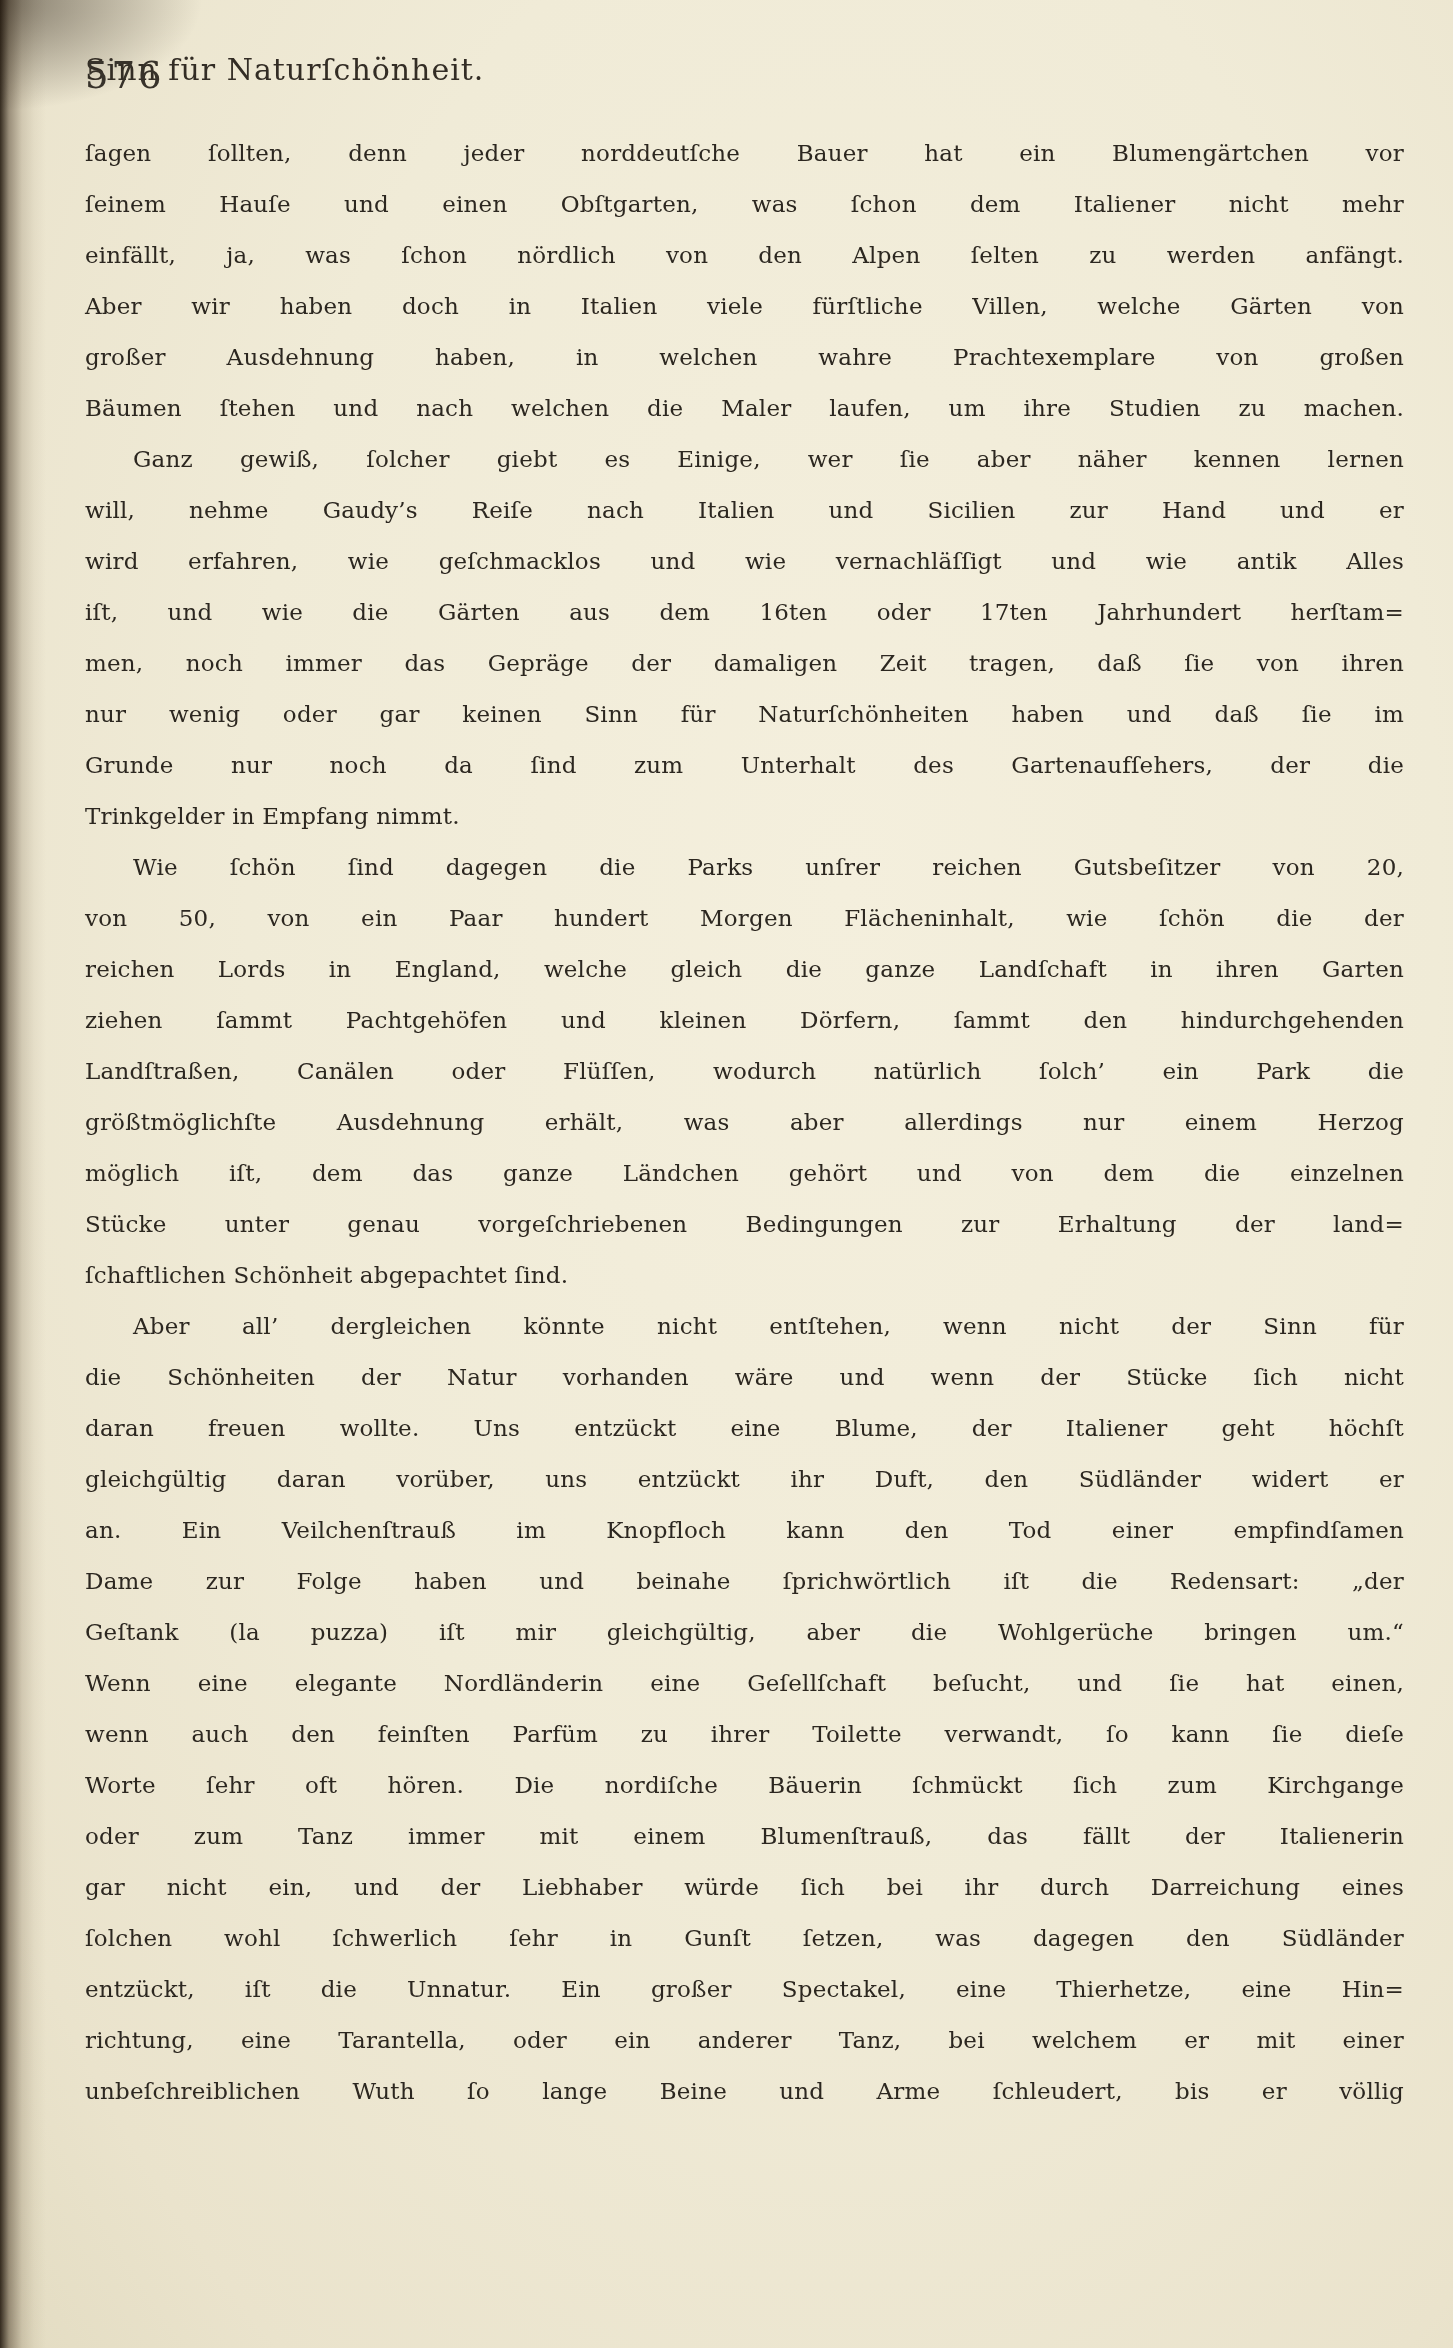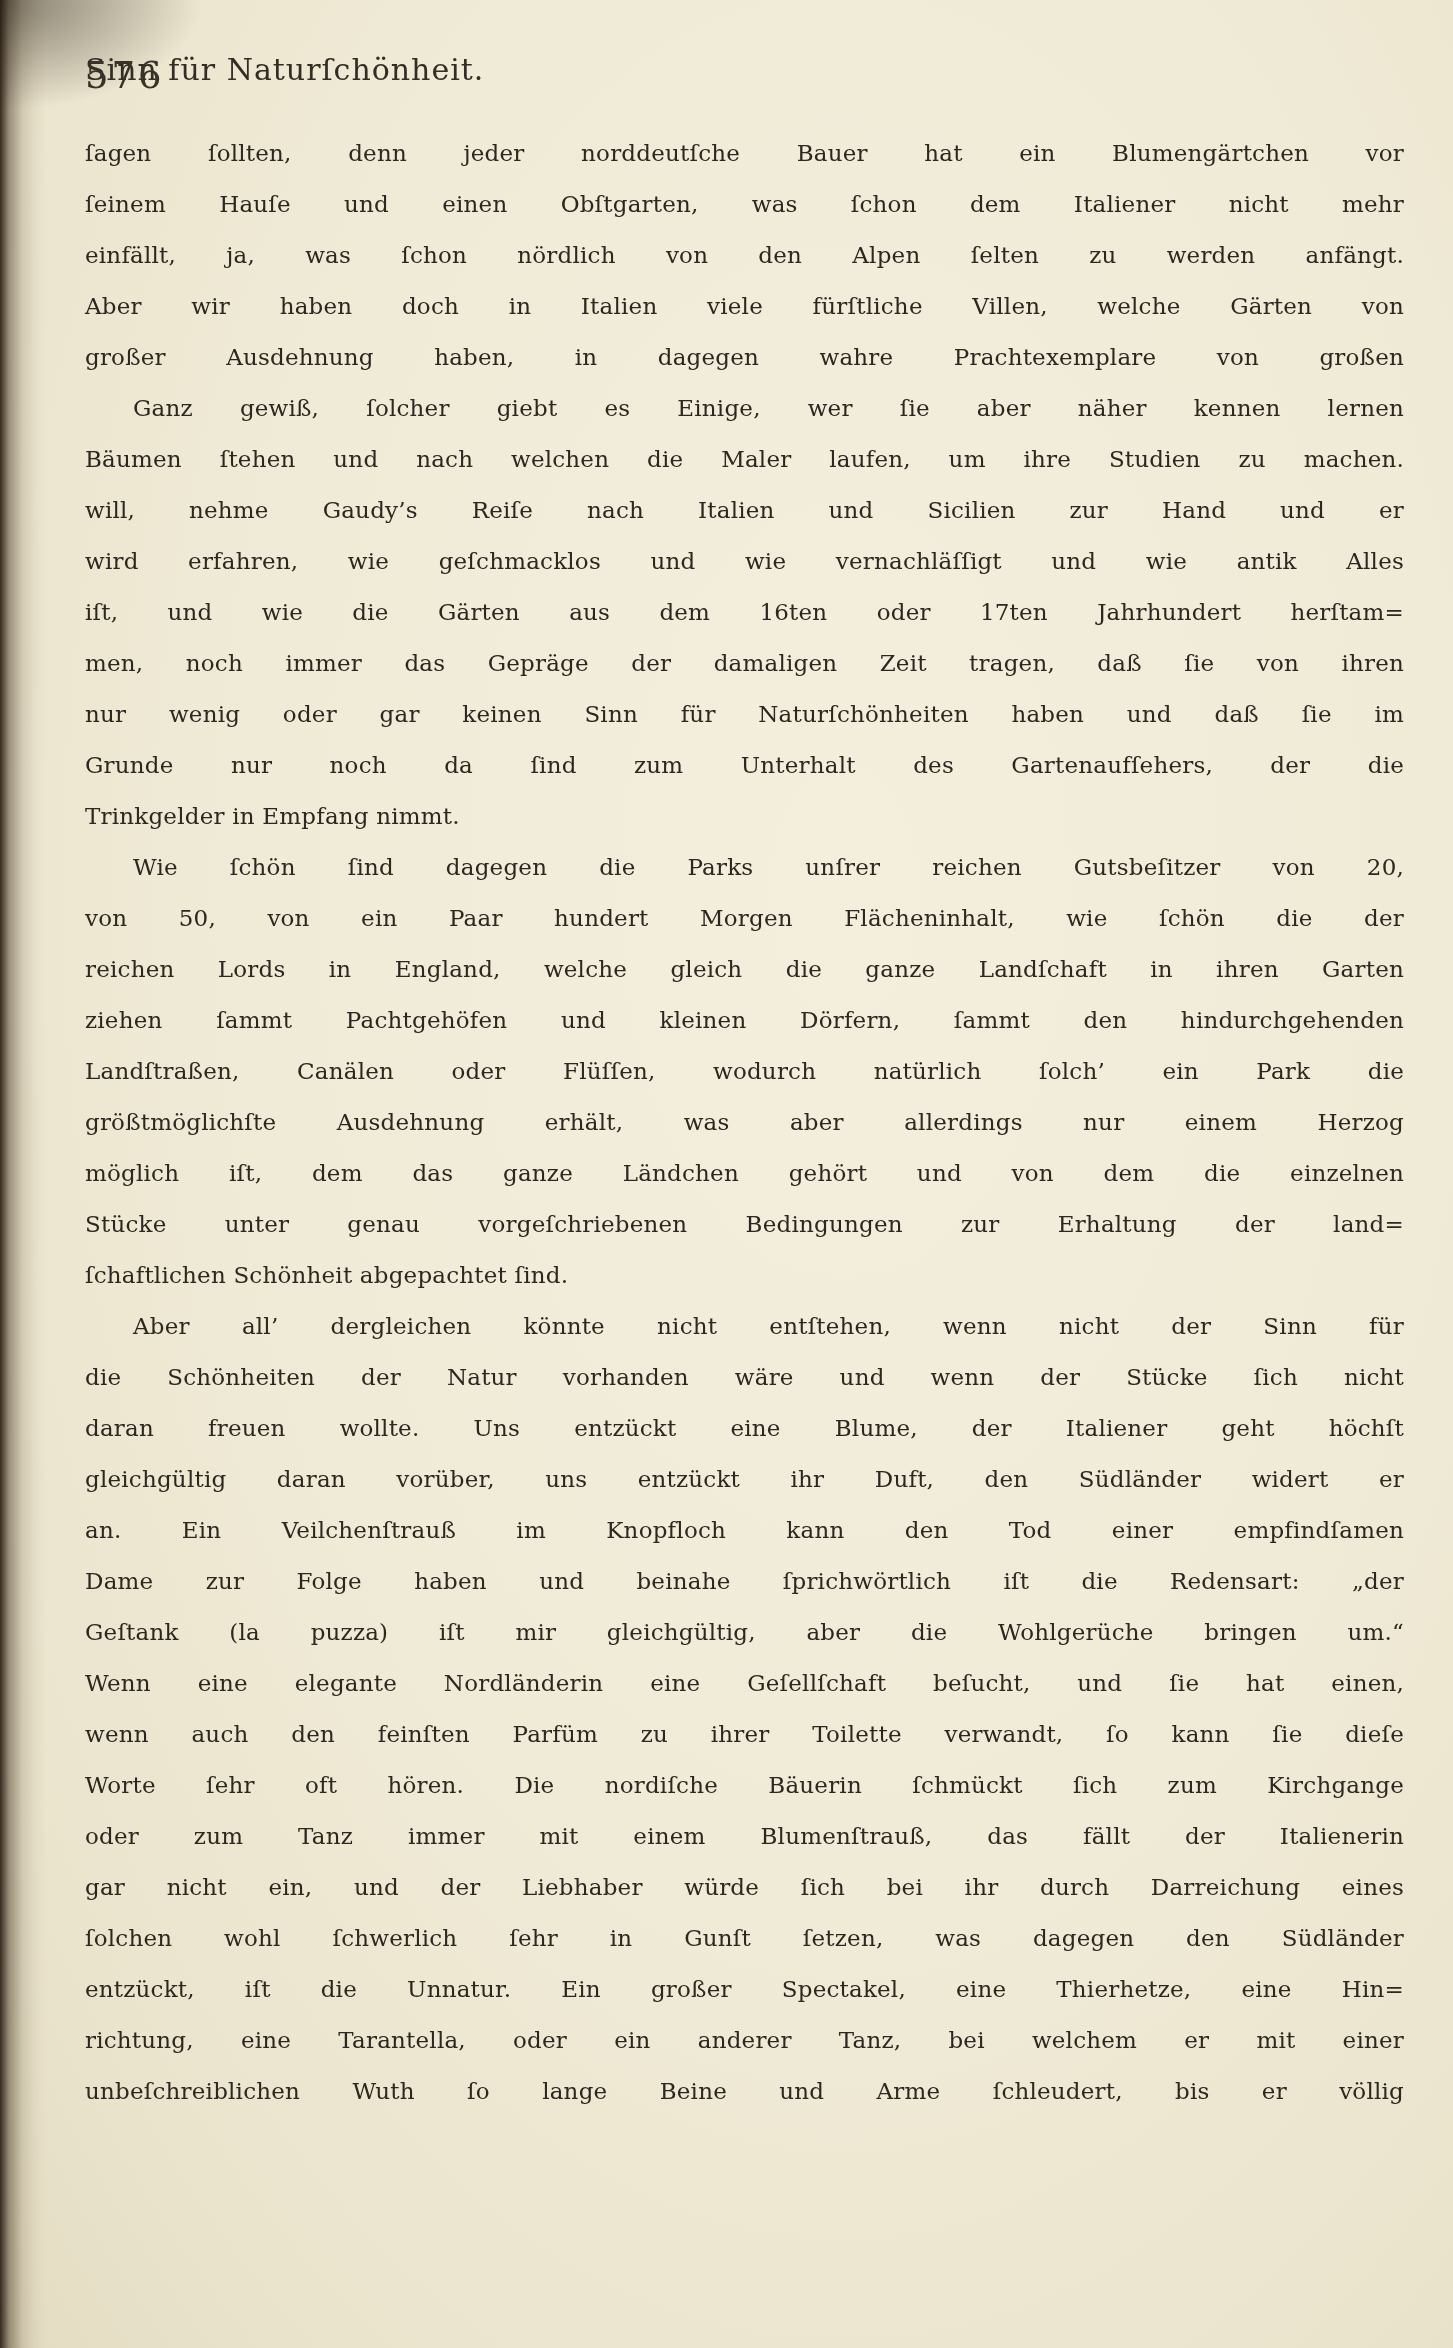--- a/index.html
+++ b/index.html
@@ -73,23 +73,23 @@
     <header>
       <span class="page-number">576</span>
       <span class="running-title">Sinn für Naturſchönheit.</span>
     </header>
 
     <main>
       <div class="line">ſagen ſollten, denn jeder norddeutſche Bauer hat ein Blumengärtchen vor</div>
       <div class="line">ſeinem Hauſe und einen Obſtgarten, was ſchon dem Italiener nicht mehr</div>
       <div class="line">einfällt, ja, was ſchon nördlich von den Alpen ſelten zu werden anfängt.</div>
       <div class="line">Aber wir haben doch in Italien viele fürſtliche Villen, welche Gärten von</div>
-      <div class="line">großer Ausdehnung haben, in dagegen wahre Prachtexemplare von großen</div>
+      <div class="line">großer Ausdehnung haben, in welchen wahre Prachtexemplare von großen</div>
+      <div class="line">Bäumen ſtehen und nach welchen die Maler laufen, um ihre Studien zu machen.</div>
       <div class="line indent">Ganz gewiß, ſolcher giebt es Einige, wer ſie aber näher kennen lernen</div>
-      <div class="line">Bäumen ſtehen und nach welchen die Maler laufen, um ihre Studien zu machen.</div>
       <div class="line">will, nehme Gaudy’s Reiſe nach Italien und Sicilien zur Hand und er</div>
       <div class="line">wird erfahren, wie geſchmacklos und wie vernachläſſigt und wie antik Alles</div>
       <div class="line">iſt, und wie die Gärten aus dem 16ten oder 17ten Jahrhundert herſtam=</div>
       <div class="line">men, noch immer das Gepräge der damaligen Zeit tragen, daß ſie von ihren</div>
       <div class="line">nur wenig oder gar keinen Sinn für Naturſchönheiten haben und daß ſie im</div>
       <div class="line">Grunde nur noch da ſind zum Unterhalt des Gartenaufſehers, der die</div>
       <div class="line para-end">Trinkgelder in Empfang nimmt.</div>
       <div class="line indent">Wie ſchön ſind dagegen die Parks unſrer reichen Gutsbeſitzer von 20,</div>
       <div class="line">von 50, von ein Paar hundert Morgen Flächeninhalt, wie ſchön die der</div>
       <div class="line">reichen Lords in England, welche gleich die ganze Landſchaft in ihren Garten</div>

